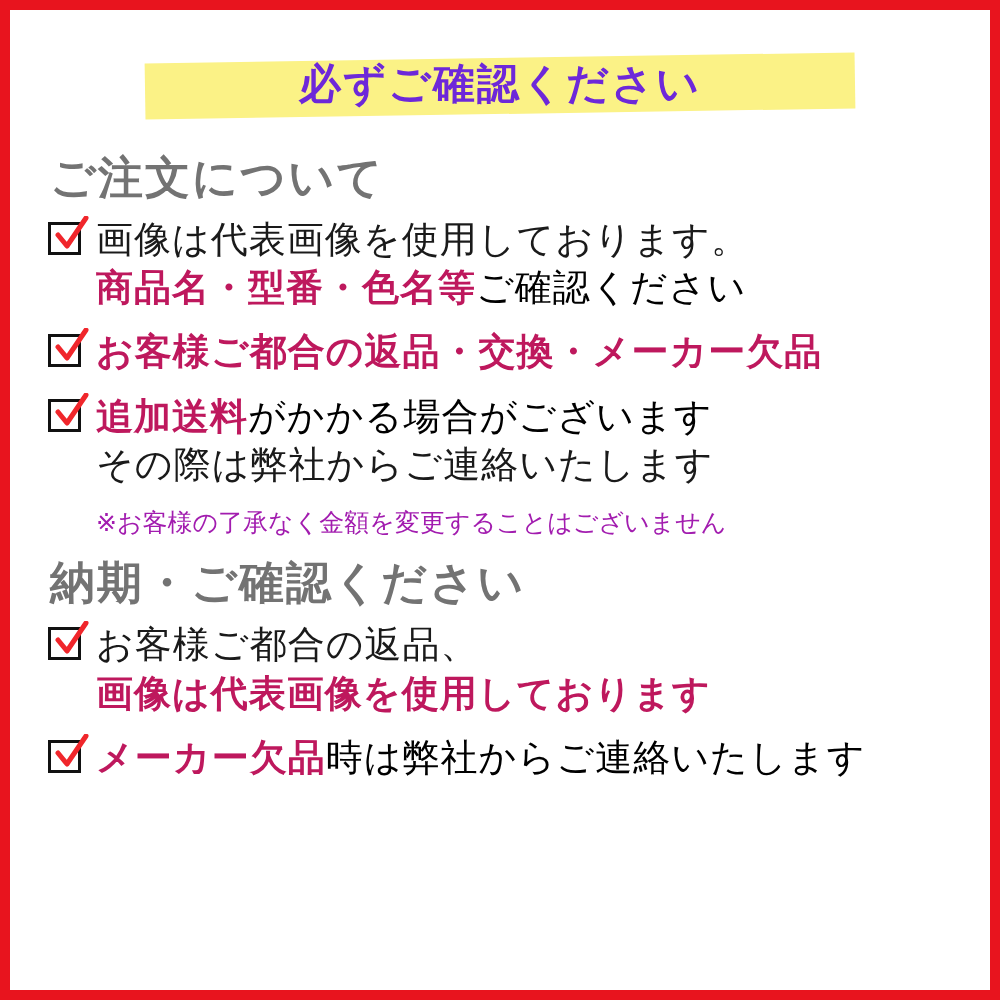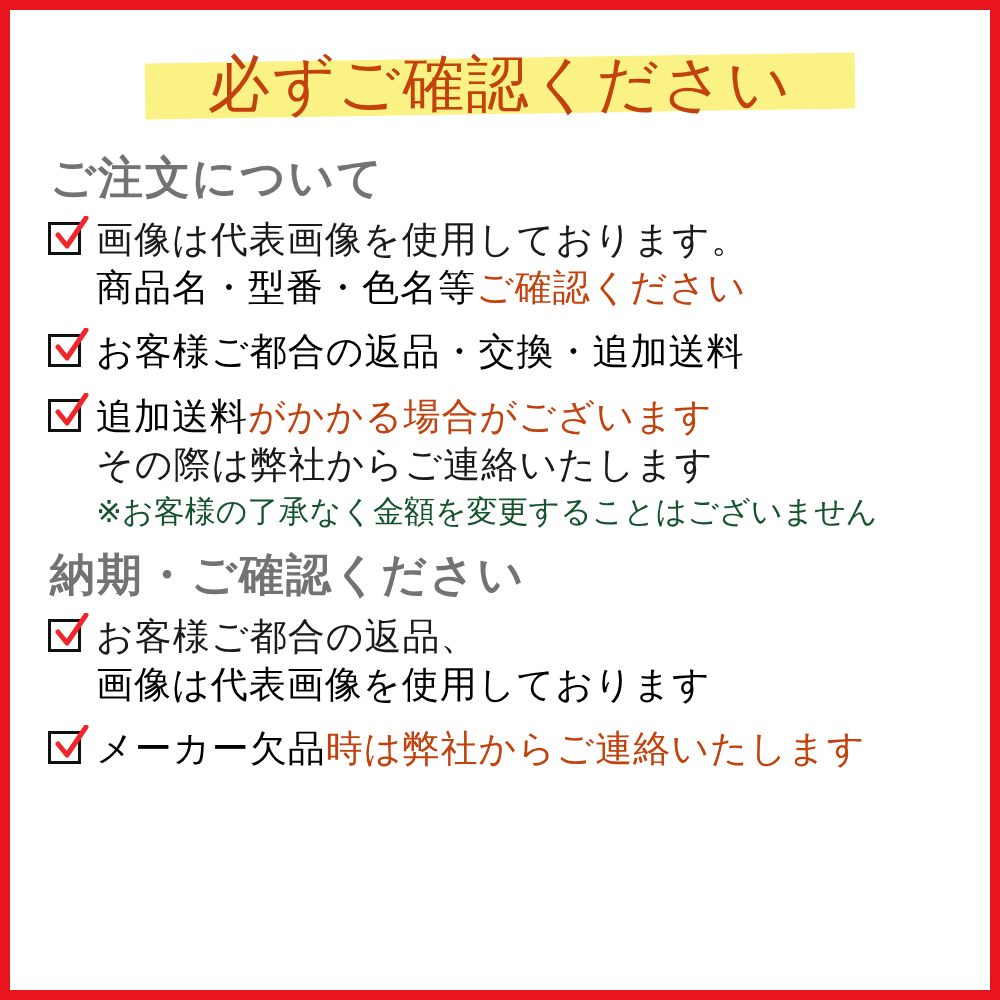--- a/index.html
+++ b/index.html
@@ -58,24 +58,24 @@
     transform: translateX(-50%) rotate(-0.9deg);
     top: 22px;
     width: 710px;
     height: 56px;
     background: #fbf286;
     z-index: 0;
   }
   .title-text {
     position: relative;
     z-index: 1;
-    font-size: 62px;
-    font-weight: 400;
+    font-size: 42px;
+    font-weight: 700;
     letter-spacing: 2px;
-    color: #c2410c;
+    color: #6d28d9;
     line-height: 96px;
     white-space: nowrap;
   }
 
   .section {
     margin: 0 0 6px 0;
   }
   .section-heading {
     font-size: 45px;
     font-weight: 700;
@@ -116,33 +116,33 @@
     flex: 1 1 auto;
   }
   .line {
     font-size: 37px;
     line-height: 1.30;
     letter-spacing: 1px;
     color: #1a1a1a;
     white-space: nowrap;
   }
   .line.red, .red {
-    color: #000000;
-    font-weight: 400;
+    color: #be185d;
+    font-weight: 700;
   }
   .note {
-    font-size: 31px;
-    color: #14532d;
+    font-size: 25px;
+    color: #a21caf;
     letter-spacing: 0px;
     line-height: 1.3;
-    margin-top: 2px;
+    margin-top: 18px;
     white-space: nowrap;
   }
   .line .blk {
-    color: #c2410c;
+    color: #000000;
     font-weight: 400;
     margin-top: 36px;
   }
 </style>
 </head>
 <body>
 
 <div class="frame-top"></div>
 <div class="frame-bottom"></div>
 <div class="frame-left"></div>
@@ -172,21 +172,21 @@
     </div>
 
     <div class="item">
       <span class="check">
         <span class="box"></span>
         <svg class="tick" viewBox="0 0 38 38">
           <path d="M6 19 L15 30 L34 2" fill="none" stroke="#f0262b" stroke-width="5" stroke-linecap="round" stroke-linejoin="round"></path>
         </svg>
       </span>
       <span class="lines">
-        <div class="line red">お客様ご都合の返品・交換・追加送料</div>
+        <div class="line red">お客様ご都合の返品・交換・メーカー欠品</div>
       </span>
     </div>
 
     <div class="item">
       <span class="check">
         <span class="box"></span>
         <svg class="tick" viewBox="0 0 38 38">
           <path d="M6 19 L15 30 L34 2" fill="none" stroke="#f0262b" stroke-width="5" stroke-linecap="round" stroke-linejoin="round"></path>
         </svg>
       </span>

